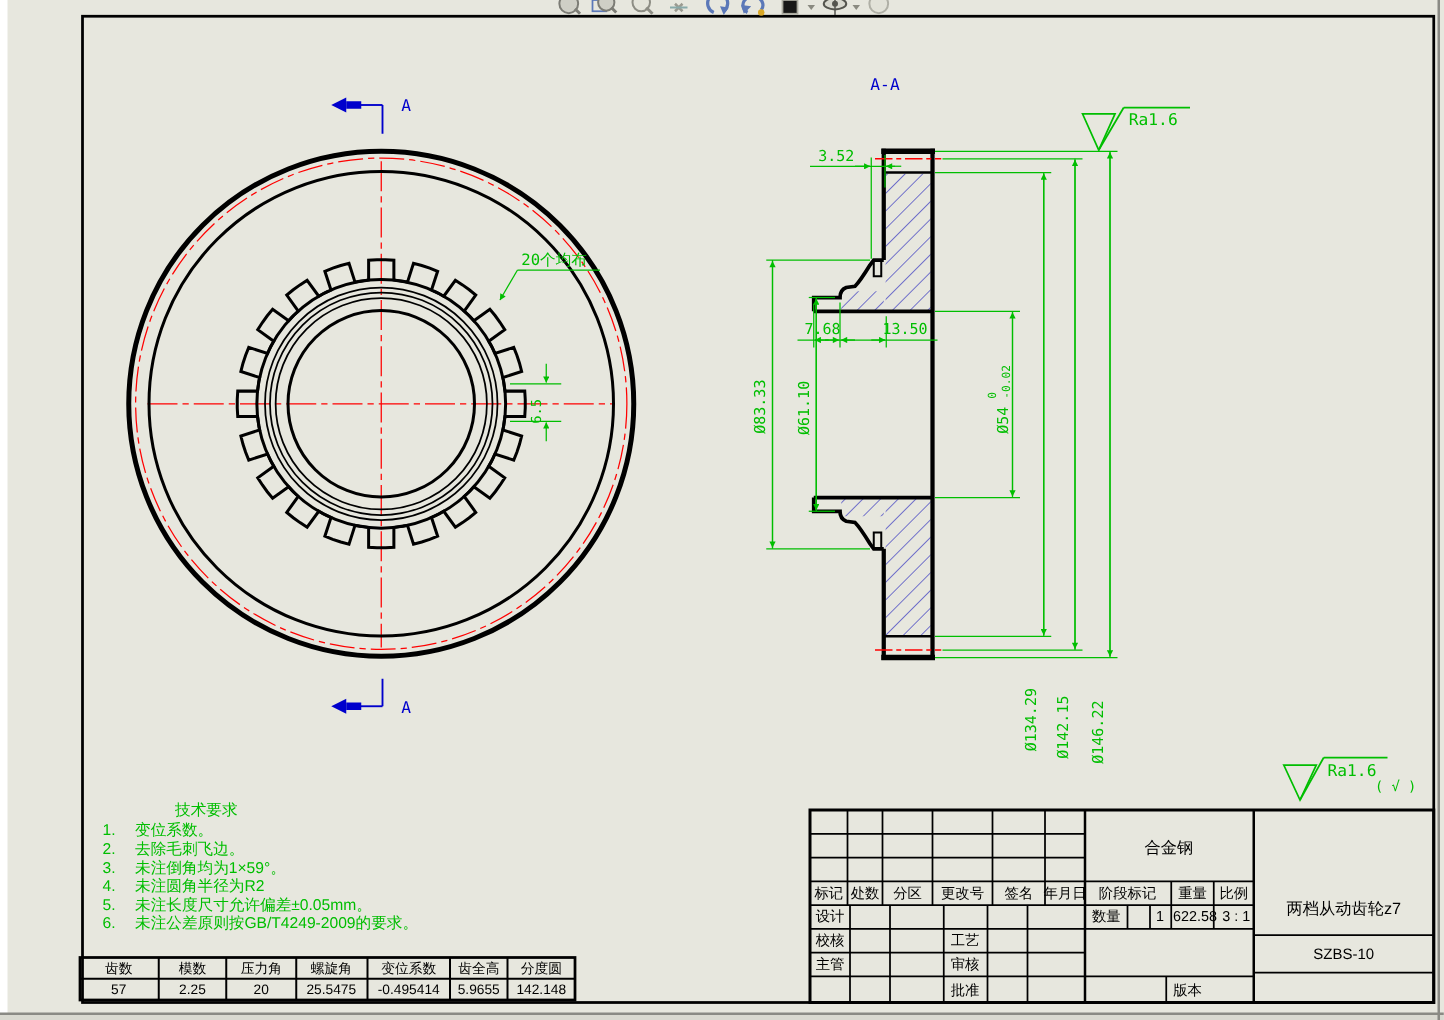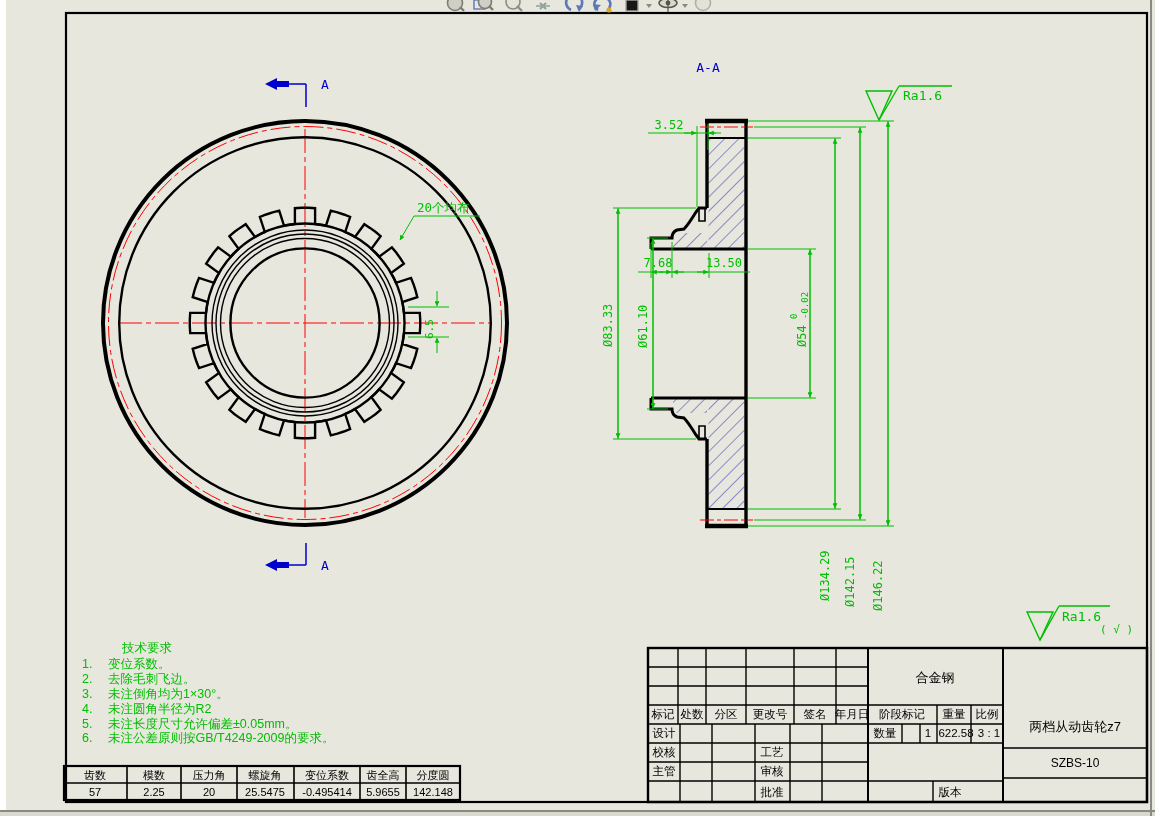--- a/index.html
+++ b/index.html
@@ -3,21 +3,21 @@
 <meta charset="utf-8">
 <style>
   html,body{margin:0;padding:0;}
   body{width:1155px;height:816px;position:relative;background:#e7e7de;font-family:"Liberation Sans",sans-serif;overflow:hidden;}
   #stage{position:absolute;left:0;top:0;width:1155px;height:816px;}
   svg text{user-select:none;}
   .dimtxt{font-family:"DejaVu Sans Mono",monospace;fill:#00be00;}
   .bluetxt{font-family:"DejaVu Sans Mono",monospace;fill:#0000cc;}
   .tbltxt{font-family:"Liberation Sans",sans-serif;fill:#000;}
   .techreq{position:absolute;left:82px;top:641px;color:#00be00;font-size:12.5px;line-height:14.9px;white-space:nowrap;}
-  .tr-title{margin-left:40px;margin-bottom:1px;}
+  .tr-title{margin-left:58px;margin-bottom:1px;}
   .tr-no{display:inline-block;width:26px;}
   .edge-left{position:absolute;left:0;top:0;width:6px;height:816px;background:#ffffff;}
   .edge-bottom{position:absolute;left:0;top:810px;width:1155px;height:2px;background:#8a8a84;}
   .edge-bottom2{position:absolute;left:0;top:812px;width:1155px;height:4px;background:#d9d9d0;}
   .edge-right{position:absolute;left:1150px;top:0;width:2px;height:816px;background:#8a8a84;}
 </style>
 </head>
 <body>
 
 <div id="stage">
@@ -331,21 +331,21 @@
     <line x1="228" y1="0" x2="228" y2="12" stroke="#55554e" stroke-width="1.2"></line>
   </g>
   <polygon points="242,4 248,4 245,8" fill="#8a8a80"></polygon>
   <circle cx="263" cy="3" r="7.5" fill="#e2e2d8" stroke="#b0b0a6" stroke-width="1.6"></circle>
 </svg>
 
 <div class="techreq">
   <div class="tr-title">技术要求</div>
   <div class="tr-line"><span class="tr-no">1.</span><span>变位系数。</span></div>
   <div class="tr-line"><span class="tr-no">2.</span><span>去除毛刺飞边。</span></div>
-  <div class="tr-line"><span class="tr-no">3.</span><span>未注倒角均为1×30°。</span></div>
+  <div class="tr-line"><span class="tr-no">3.</span><span>未注倒角均为1×59°。</span></div>
   <div class="tr-line"><span class="tr-no">4.</span><span>未注圆角半径为R2</span></div>
   <div class="tr-line"><span class="tr-no">5.</span><span>未注长度尺寸允许偏差±0.05mm。</span></div>
   <div class="tr-line"><span class="tr-no">6.</span><span>未注公差原则按GB/T4249-2009的要求。</span></div>
 </div>
 
 <div class="edge-left"></div>
 <div class="edge-bottom"></div>
 <div class="edge-bottom2"></div>
 <div class="edge-right"></div>
 

